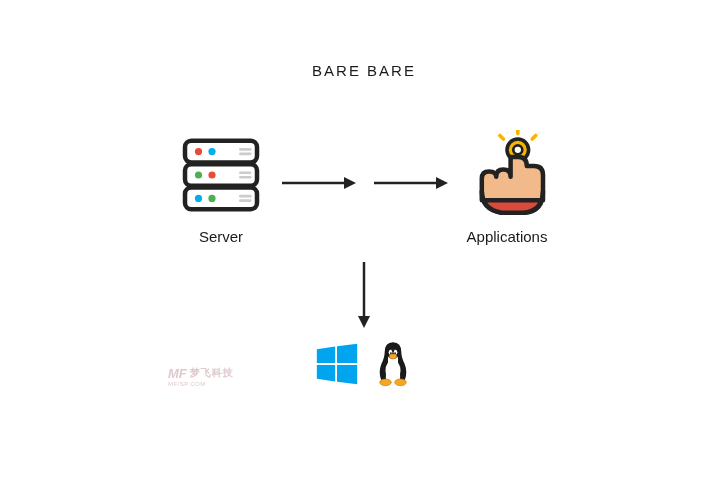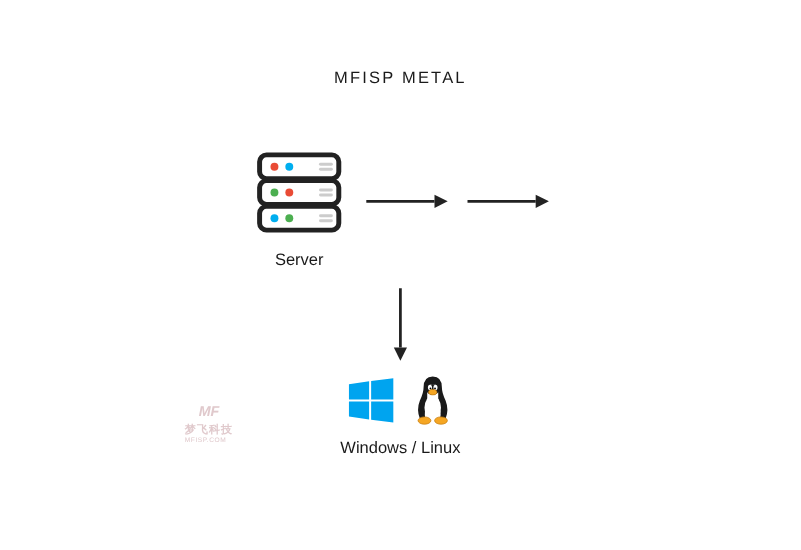--- a/index.html
+++ b/index.html
@@ -101,21 +101,21 @@
     letter-spacing: 1px;
   }
   .watermark .sub {
     font-size: 6px;
     letter-spacing: 0.5px;
   }
 </style>
 </head>
 <body>
 
-<div class="title">MFISP METAL</div>
+<div class="title">BARE BARE</div>
 
 <div class="row">
 
   <div class="node">
     <div class="icon-box">
       <svg viewBox="0 0 100 100" width="90" height="90">
         <g stroke="#222" stroke-width="5" fill="#fff" stroke-linejoin="round">
           <rect x="10" y="12" width="80" height="24" rx="7"></rect>
           <rect x="10" y="38" width="80" height="24" rx="7"></rect>
           <rect x="10" y="64" width="80" height="24" rx="7"></rect>
@@ -148,20 +148,42 @@
   </div>
 
 
   <div class="arrow-h">
     <svg viewBox="0 0 80 20" width="80" height="20">
       <line x1="4" y1="10" x2="66" y2="10" stroke="#222" stroke-width="2.5"></line>
       <polygon points="66,4 78,10 66,16" fill="#222"></polygon>
     </svg>
   </div>
 
+  <div class="node">
+    <div class="icon-box">
+      <svg viewBox="0 0 100 100" width="90" height="90">
+
+        <circle cx="62" cy="22" r="12" fill="#F7B500" stroke="#222" stroke-width="4"></circle>
+        <circle cx="62" cy="22" r="5" fill="#fff" stroke="#222" stroke-width="3"></circle>
+
+        <g stroke="#222" stroke-width="5" stroke-linejoin="round">
+          <path d="M54 30 L54 52 Q54 44 46 44 Q38 44 38 52 Q38 46 30 46 Q22 46 22 54 L22 68 Q22 88 44 92 L70 92 Q90 90 90 68 L90 50 Q90 40 80 40 L72 40 Q72 30 63 30 Q54 30 54 30 Z" fill="#F2B98A"></path>
+
+          <path d="M22 78 L90 78 L90 68 Q90 90 68 92 L44 92 Q22 88 22 68 Z" fill="#D94A3A"></path>
+        </g>
+
+        <g stroke="#F7B500" stroke-width="4" stroke-linecap="round">
+          <line x1="62" y1="4" x2="62" y2="0"></line>
+          <line x1="78" y1="10" x2="82" y2="6"></line>
+          <line x1="46" y1="10" x2="42" y2="6"></line>
+        </g>
+      </svg>
+    </div>
+    <div class="node-label">Applications</div>
+  </div>
 
 </div>
 
 <div class="arrow-v">
   <svg viewBox="0 0 20 70" width="20" height="70">
     <line x1="10" y1="2" x2="10" y2="56" stroke="#222" stroke-width="2.5"></line>
     <polygon points="4,56 10,68 16,56" fill="#222"></polygon>
   </svg>
 </div>
 
@@ -192,22 +214,21 @@
         <circle cx="21.5" cy="15" r="1" fill="#000"></circle>
         <circle cx="26.5" cy="15" r="1" fill="#000"></circle>
 
         <ellipse cx="24" cy="19" rx="4.5" ry="3" fill="#F5A623" stroke="#C77E12" stroke-width="0.7"></ellipse>
 
         <ellipse cx="15" cy="50" rx="7" ry="4" fill="#F5A623" stroke="#C77E12" stroke-width="0.8"></ellipse>
         <ellipse cx="33" cy="50" rx="7" ry="4" fill="#F5A623" stroke="#C77E12" stroke-width="0.8"></ellipse>
       </svg>
     </span>
   </div>
-  <div class="node-label">Windows / Linux</div>
 </div>
 
 <div class="watermark">
-  <div style="display:flex;align-items:center;gap:3px;flex-direction:column;">
+  <div style="display:flex;align-items:flex-start;gap:3px;">
     <span style="font-weight:900;font-size:13px;font-style:italic;">MF</span>
     <span class="main">梦飞科技</span>
   </div>
   <span class="sub">MFISP.COM</span>
 </div>
 
 </body></html>

